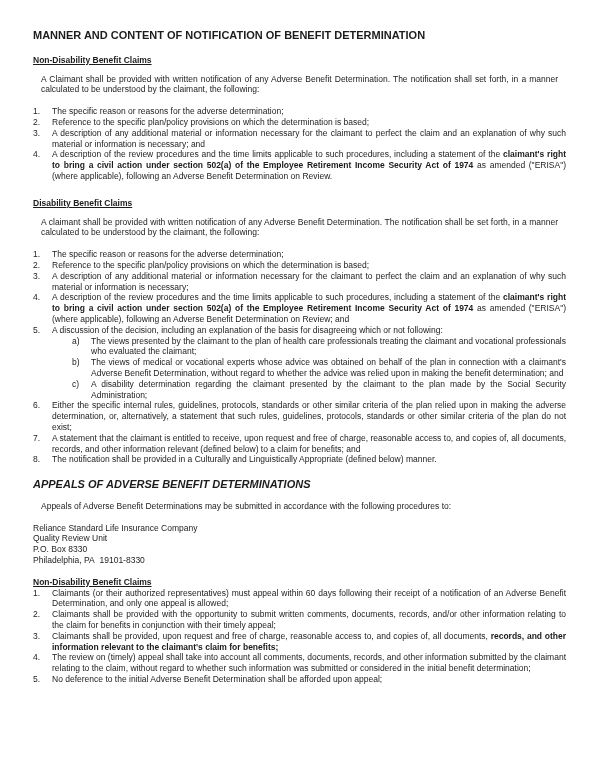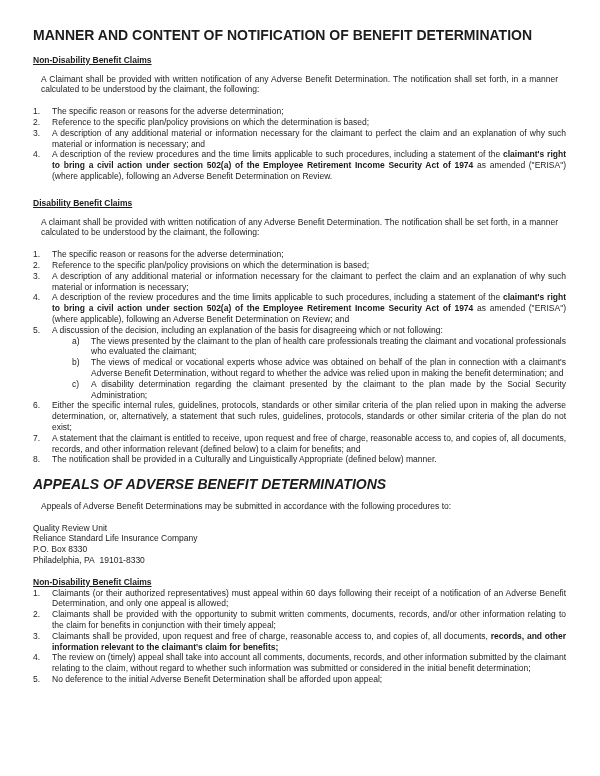--- a/index.html
+++ b/index.html
@@ -10,21 +10,21 @@
     font-family: "Liberation Sans", sans-serif;
     font-size: 8.5px;
     line-height: 10.8px;
     overflow: hidden;
     box-sizing: border-box;
     -webkit-font-smoothing: antialiased;
   }
   .page { padding: 30px 34px 0 33px; }
   .h1 {
     font-weight: bold;
-    font-size: 14px;
+    font-size: 11px;
     margin: 0 0 14px 0;
   }
   .h1.appeals { margin: 14px 0 11px 0; font-style: italic; }
   .subhead { text-decoration: underline; margin: 0; font-weight: bold; }
   .subhead.gap-above { margin-top: 16px; }
   .para { text-align: justify; margin: 8px; }
   .list { margin: 0; }
   .list.gap-above { margin-top: 11px; }
   .li { display: flex; }
   .li .num { flex: 0 0 19px; }
@@ -109,22 +109,22 @@
       <div class="li">
         <span class="num">8.</span>
         <span class="body"><span>The notification shall be provided in a Culturally and Linguistically Appropriate (defined below) manner.</span></span>
       </div>
     </div>
 
   <div class="h1 appeals">APPEALS OF ADVERSE BENEFIT DETERMINATIONS</div>
   <div class="para">Appeals of Adverse Benefit Determinations may be submitted in accordance with the following procedures to:</div>
 
   <div class="address">
+    <div>Reliance Standard Life Insurance Company</div>
     <div>Quality Review Unit</div>
-    <div>Reliance Standard Life Insurance Company</div>
     <div>P.O. Box 8330</div>
     <div>Philadelphia, PA&nbsp; 19101-8330</div>
   </div>
 
   <div class="subhead">Non-Disability Benefit Claims</div>
   <div class="list">
       <div class="li">
         <span class="num">1.</span>
         <span class="body"><span>Claimants (or their authorized representatives) must appeal within 60 days following their receipt of a notification of an Adverse Benefit Determination, and only one appeal is allowed;</span></span>
       </div>

